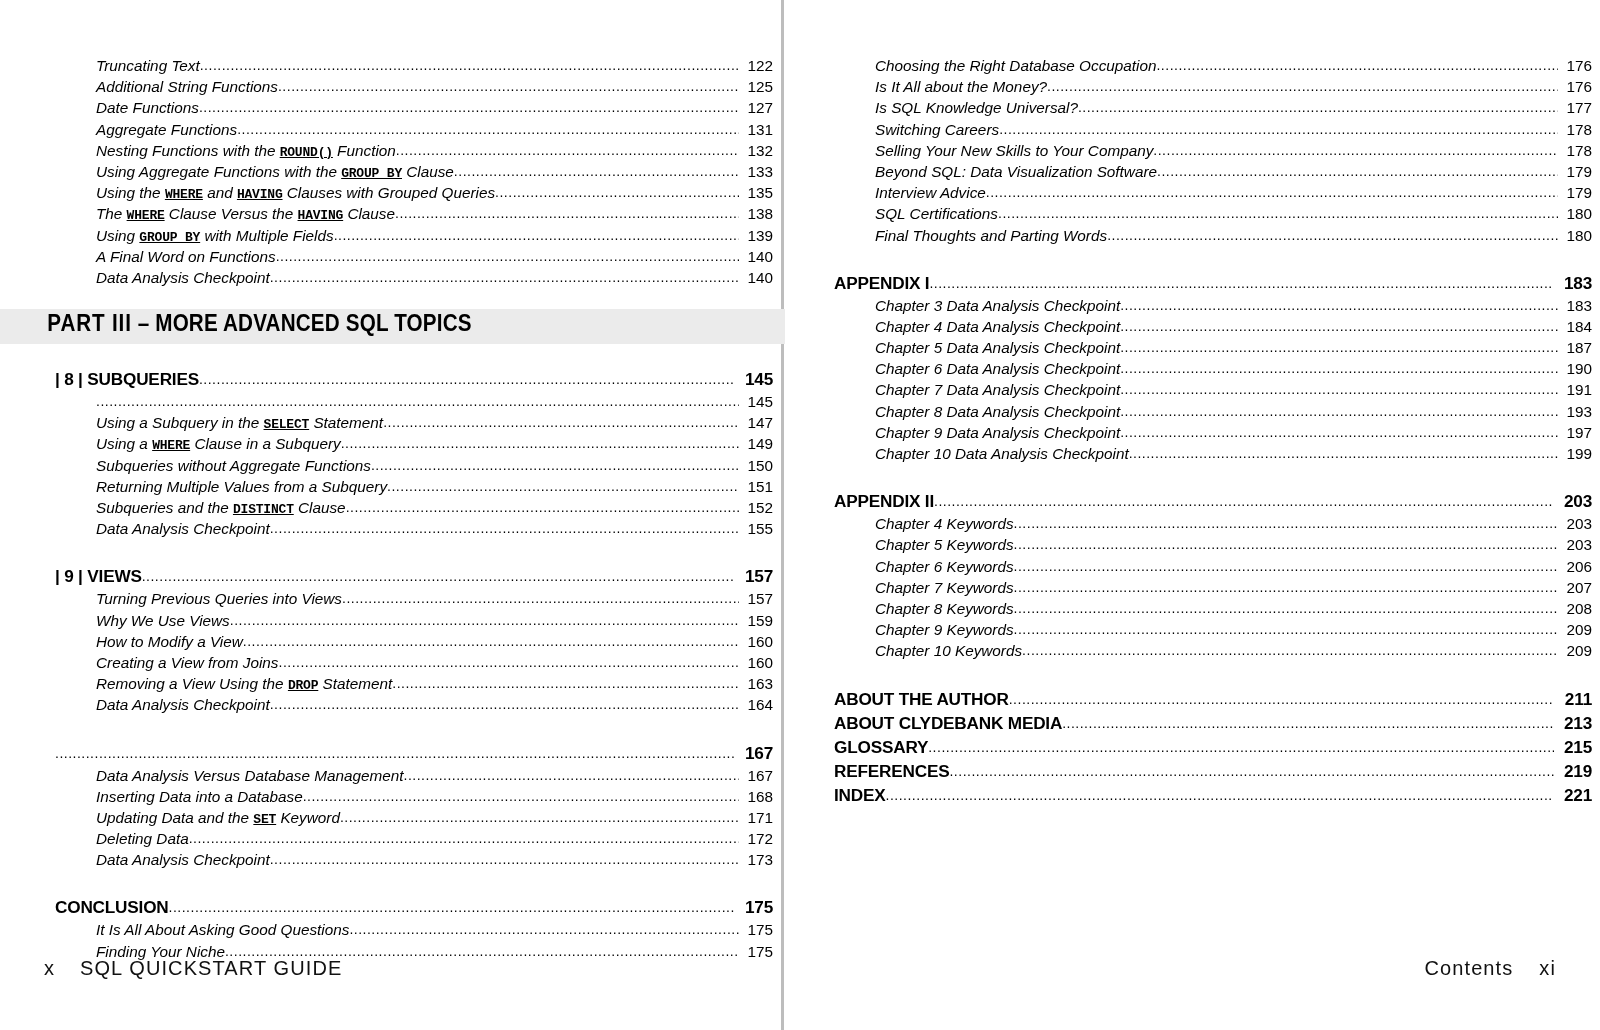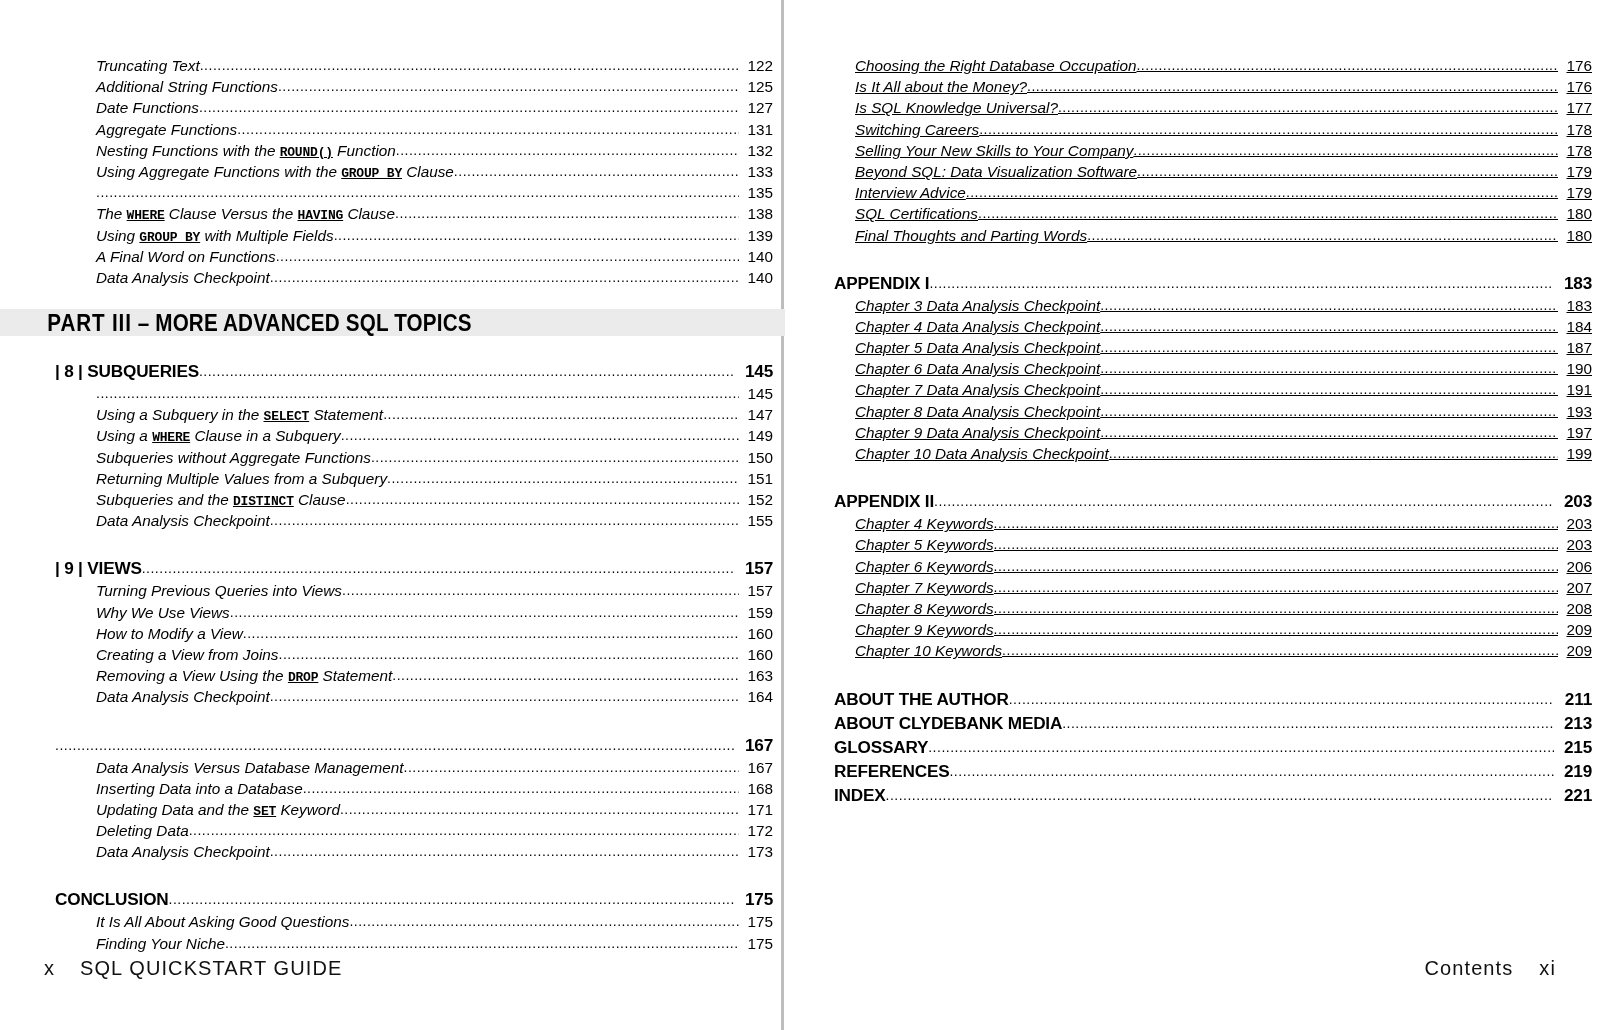--- a/index.html
+++ b/index.html
@@ -70,21 +70,21 @@
     font-style: normal;
   }
 
   
   .sub {
     font-style: italic;
     font-size: 15.3px;
     font-weight: 400;
   }
   .toc-left  .sub { padding-left: 96px; }
-  .toc-right .sub { padding-left: 71px; text-decoration: underline; }
+  .toc-right .sub { padding-left: 91px; }
   .toc-left  .sub .num { width: 34px; }
   .toc-right .sub .num { width: 34px; }
   .sub .dots { color: #000; }
   .sub .code {
     font-family: "Liberation Mono", "DejaVu Sans Mono", monospace;
     font-style: normal;
     font-weight: 700;
     font-size: 13px;
     letter-spacing: -0.2px;
     text-decoration: underline;
@@ -102,21 +102,21 @@
   .chap .num { width: 38px; }
   .chap .dots { font-weight: 400; }
   .gap-md { height: 19px; }
   .gap-lg { height: 25px; }
 
   
   .part-band {
     position: absolute;
     left: 0;
     width: 785px;
-    height: 27px;
+    height: 35px;
     background: #ebebeb;
     display: flex;
     align-items: flex-start;
   }
   .part-band .part-txt {
     padding-left: 55px;
     font-weight: 700;
     font-size: 24px;
     letter-spacing: 0.2px;
     transform: scaleX(0.86);
@@ -173,20 +173,21 @@
             <span class="label">Nesting Functions with the <span class="code">ROUND()</span> Function</span>
             <span class="dots">..........................................................................................................................................................................................................................................................................................................................................</span>
             <span class="num">132</span>
           </div>
           <div class="row sub">
             <span class="label">Using Aggregate Functions with the <span class="code">GROUP BY</span> Clause</span>
             <span class="dots">..........................................................................................................................................................................................................................................................................................................................................</span>
             <span class="num">133</span>
           </div>
           <div class="row sub">
+            <span class="label">Using the <span class="code">WHERE</span> and <span class="code">HAVING</span> Clauses with Grouped Queries</span>
             <span class="dots">..........................................................................................................................................................................................................................................................................................................................................</span>
             <span class="num">135</span>
           </div>
           <div class="row sub">
             <span class="label">The <span class="code">WHERE</span> Clause Versus the <span class="code">HAVING</span> Clause</span>
             <span class="dots">..........................................................................................................................................................................................................................................................................................................................................</span>
             <span class="num">138</span>
           </div>
           <div class="row sub">
             <span class="label">Using <span class="code">GROUP BY</span> with Multiple Fields</span>

